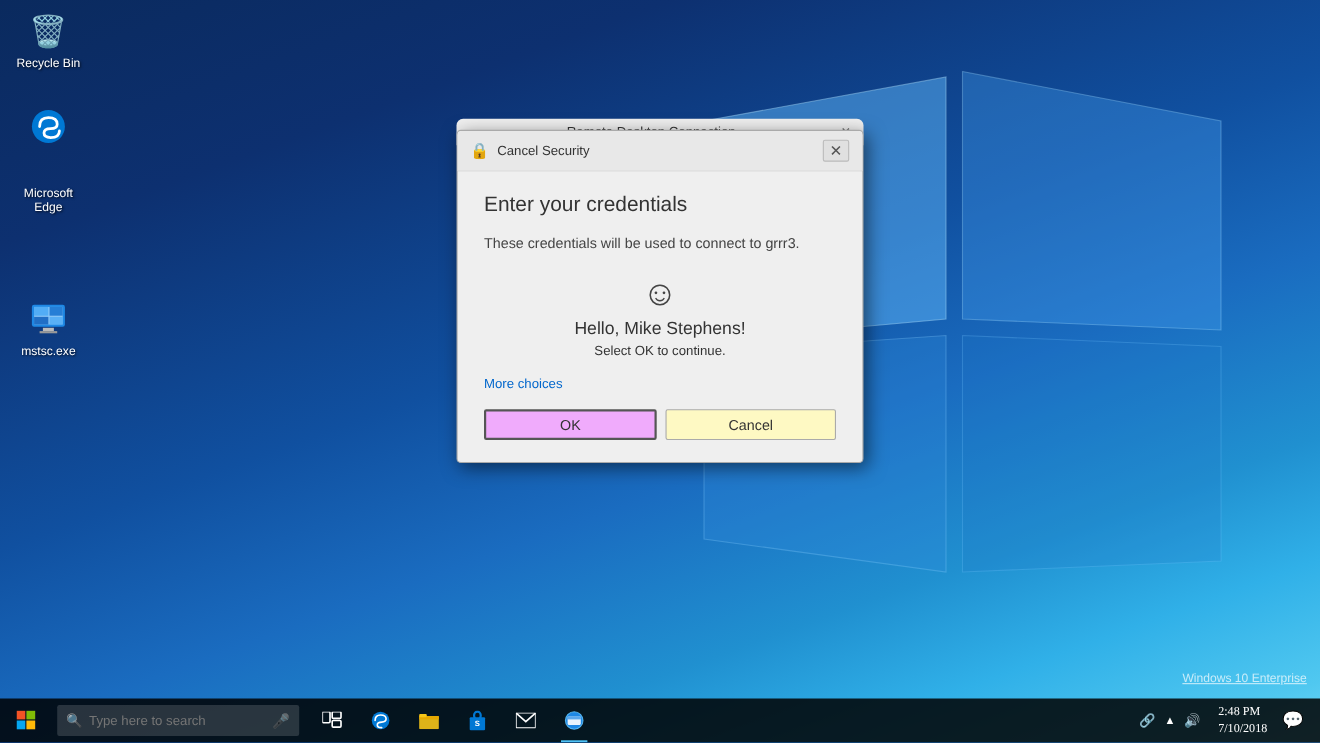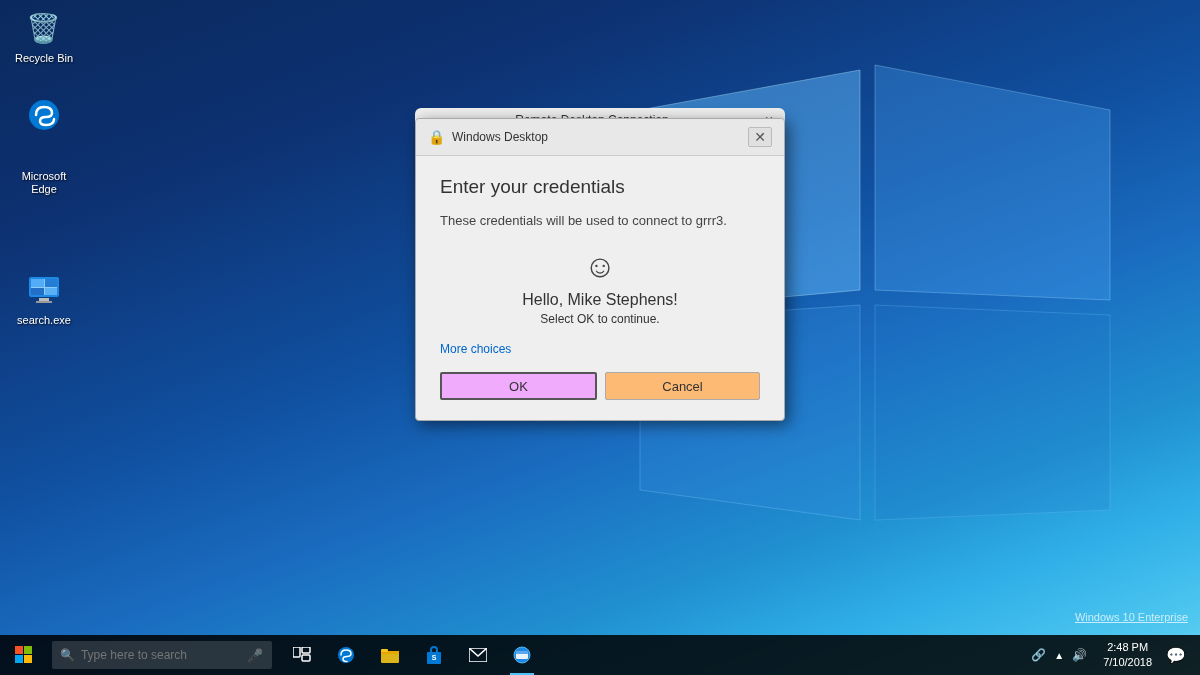--- a/index.html
+++ b/index.html
@@ -169,23 +169,24 @@
       align-items: center;
       color: white;
       font-size: 14px;
       gap: 8px;
       padding: 0 8px;
     }
 
     .taskbar-time {
       color: white;
       font-size: 11px;
-      text-align: center;
+      text-align: left;
       padding: 0 8px;
       line-height: 1.4;
+      font-family: Liberation Serif, serif;
     }
 
     .taskbar-notification {
       color: white;
       font-size: 16px;
       padding: 0 6px;
       cursor: pointer;
     }
 
     
@@ -338,21 +339,21 @@
     .dialog-buttons {
       display: flex;
       gap: 8px;
       margin-top: 4px;
     }
 
     .dialog-btn {
       flex: 1;
       height: 28px;
       border: 1px solid #aaa;
-      background: #fdba74;
+      background: #fef9c3;
       font-size: 13px;
       color: #333;
       cursor: pointer;
       font-family: 'Segoe UI', Arial, sans-serif;
       border-radius: 2px;
     }
 
     .dialog-btn.primary {
       border: 2px solid #555;
       background: #f0abfc;
@@ -414,32 +415,32 @@
         <rect x="5" y="7" width="26" height="16" fill="#90caf9"></rect>
         <rect x="13" y="26" width="10" height="3" fill="#bbb"></rect>
         <rect x="10" y="29" width="16" height="2" fill="#999"></rect>
 
         <rect x="5" y="7" width="13" height="8" fill="#42a5f5" opacity="0.8"></rect>
         <rect x="19" y="7" width="12" height="8" fill="#1976d2" opacity="0.9"></rect>
         <rect x="5" y="16" width="13" height="7" fill="#1565c0" opacity="0.9"></rect>
         <rect x="19" y="16" width="12" height="7" fill="#42a5f5" opacity="0.7"></rect>
       </svg>
     </div>
-    <span class="icon-label">search.exe</span>
+    <span class="icon-label">mstsc.exe</span>
   </div>
 
   <div class="bg-dialog">
     <span class="bg-dialog-title">Remote Desktop Connection</span>
     <span class="bg-dialog-close">✕</span>
   </div>
 
   <div class="dialog-overlay">
     <div class="dialog-titlebar">
       <span class="dialog-titlebar-icon">🔒</span>
-      <span class="dialog-title-text">Windows Desktop</span>
+      <span class="dialog-title-text">Cancel Security</span>
       <button class="dialog-close-btn">✕</button>
     </div>
 
     <div class="dialog-body">
       <div class="dialog-heading">Enter your credentials</div>
       <div class="dialog-desc">These credentials will be used to connect to grrr3.</div>
 
       <div class="dialog-avatar-area">
         <div class="dialog-avatar-icon smiley">☺</div>
         <div class="dialog-user-name">Hello, Mike Stephens!</div>

